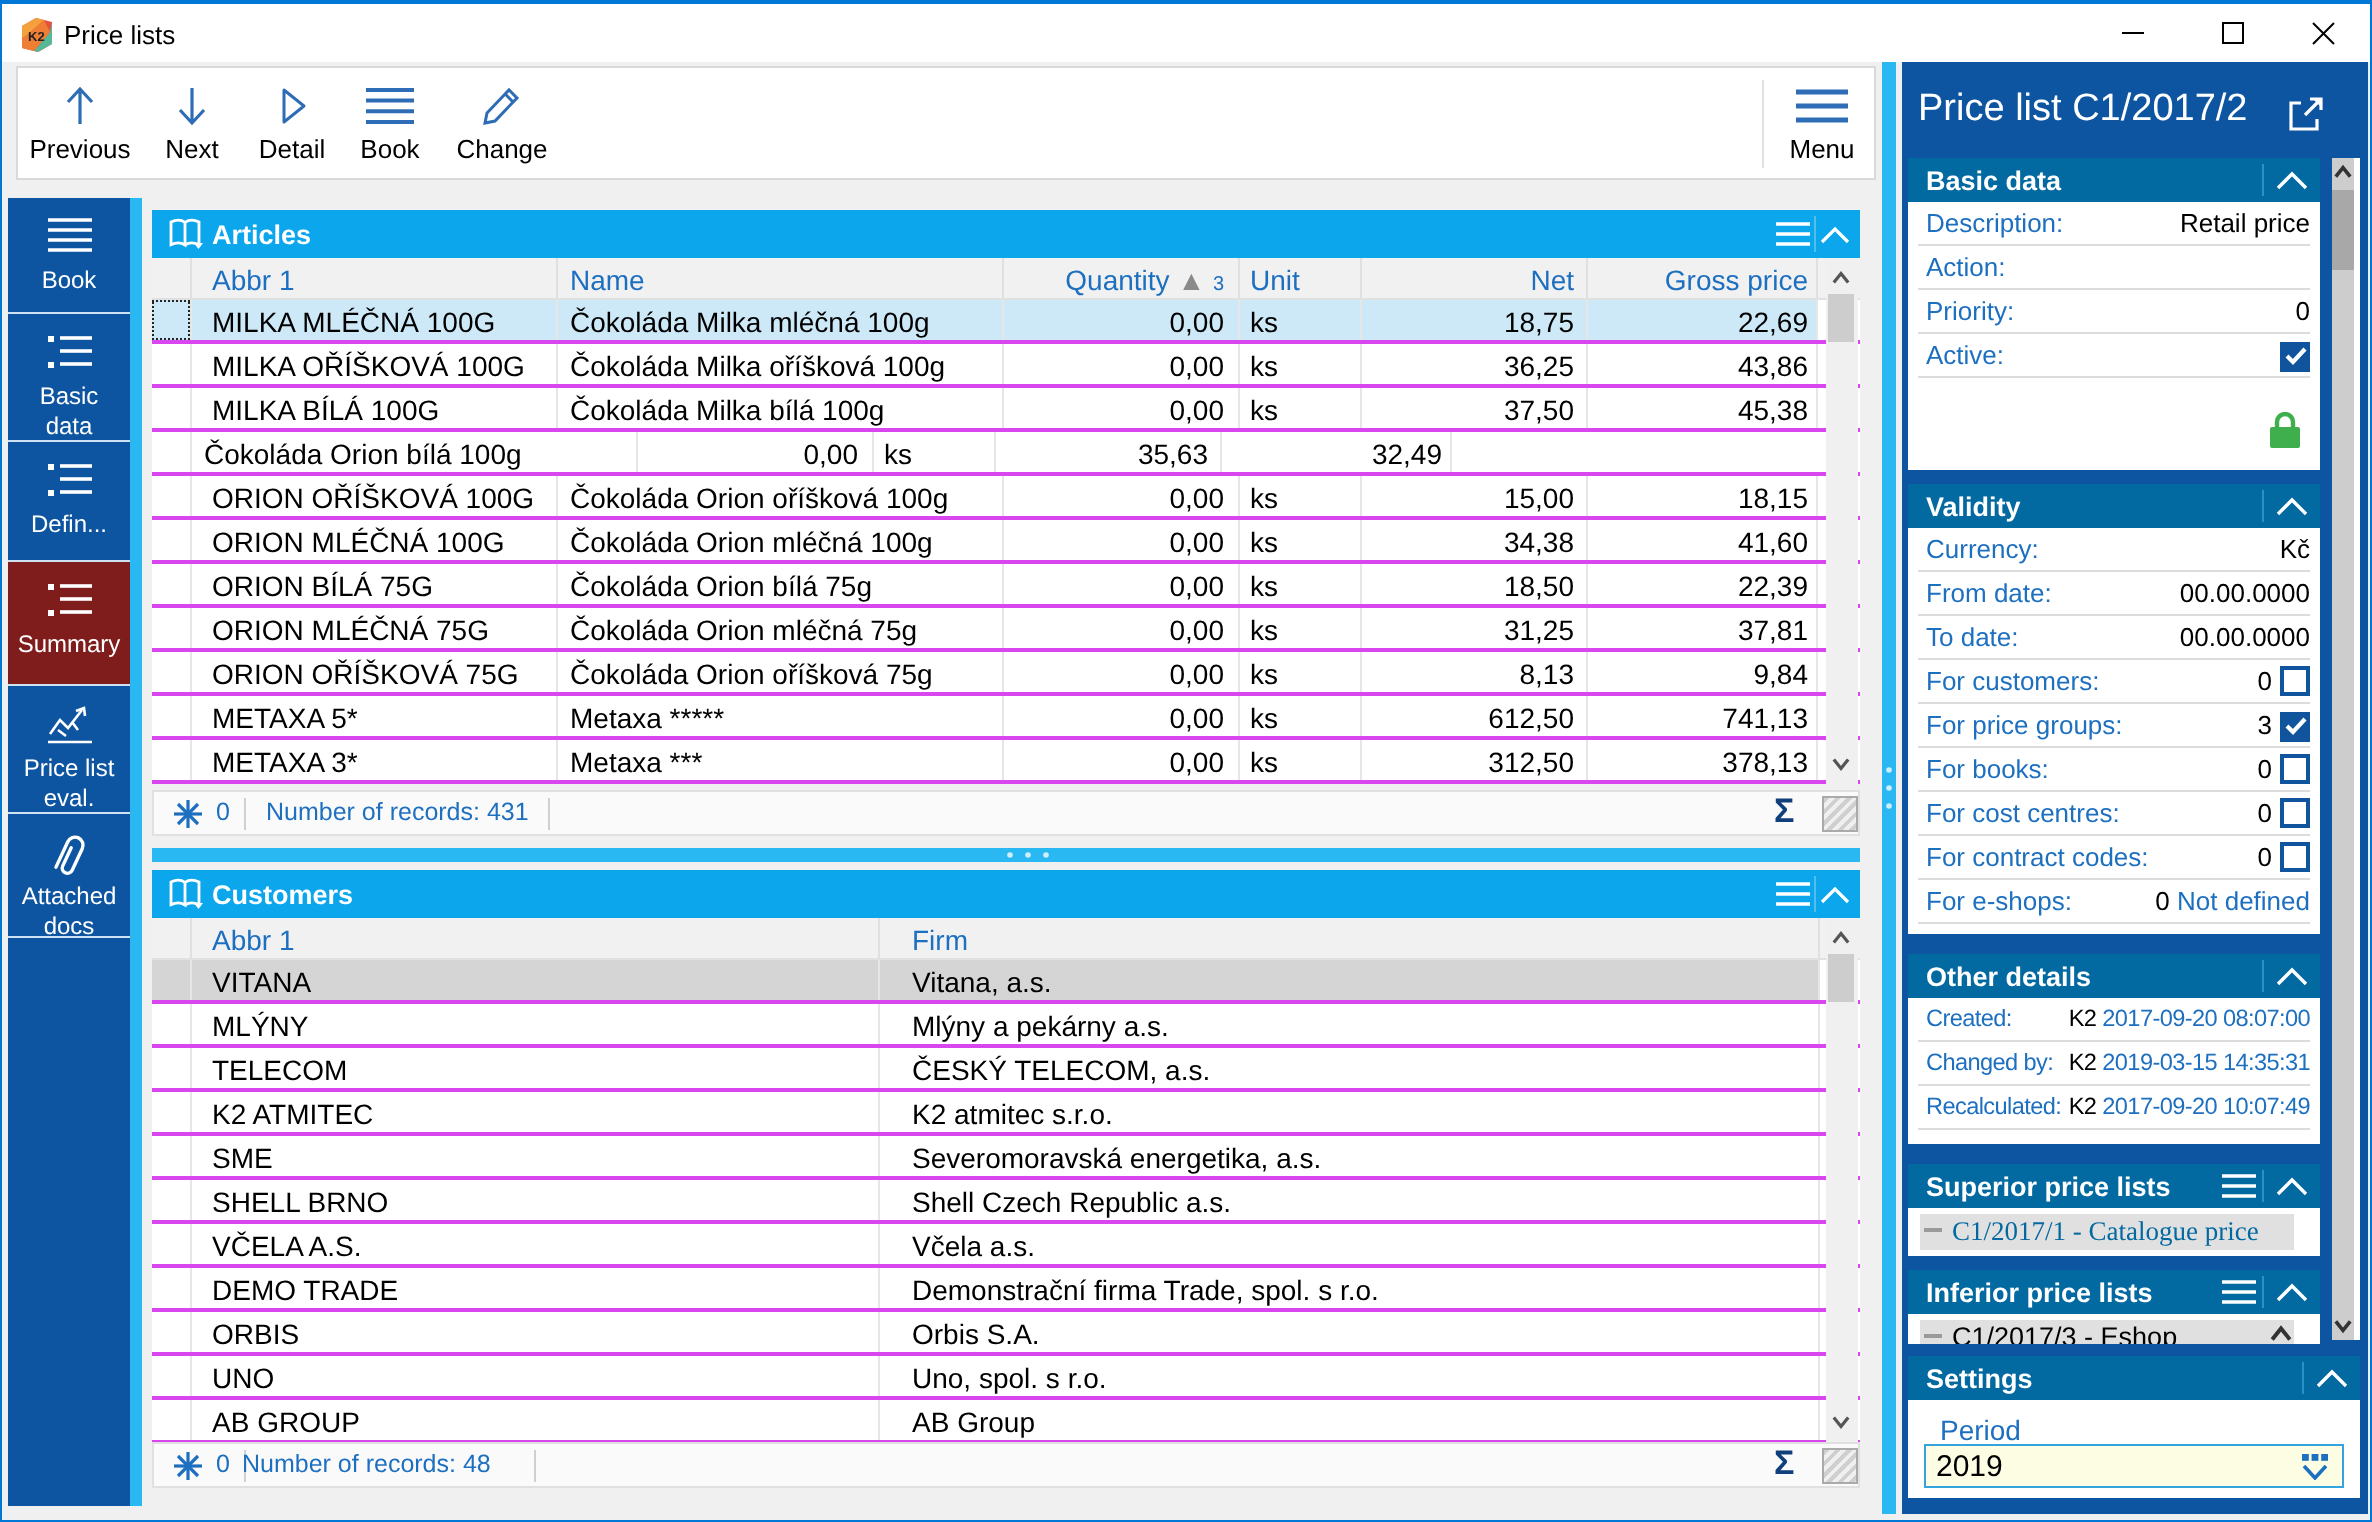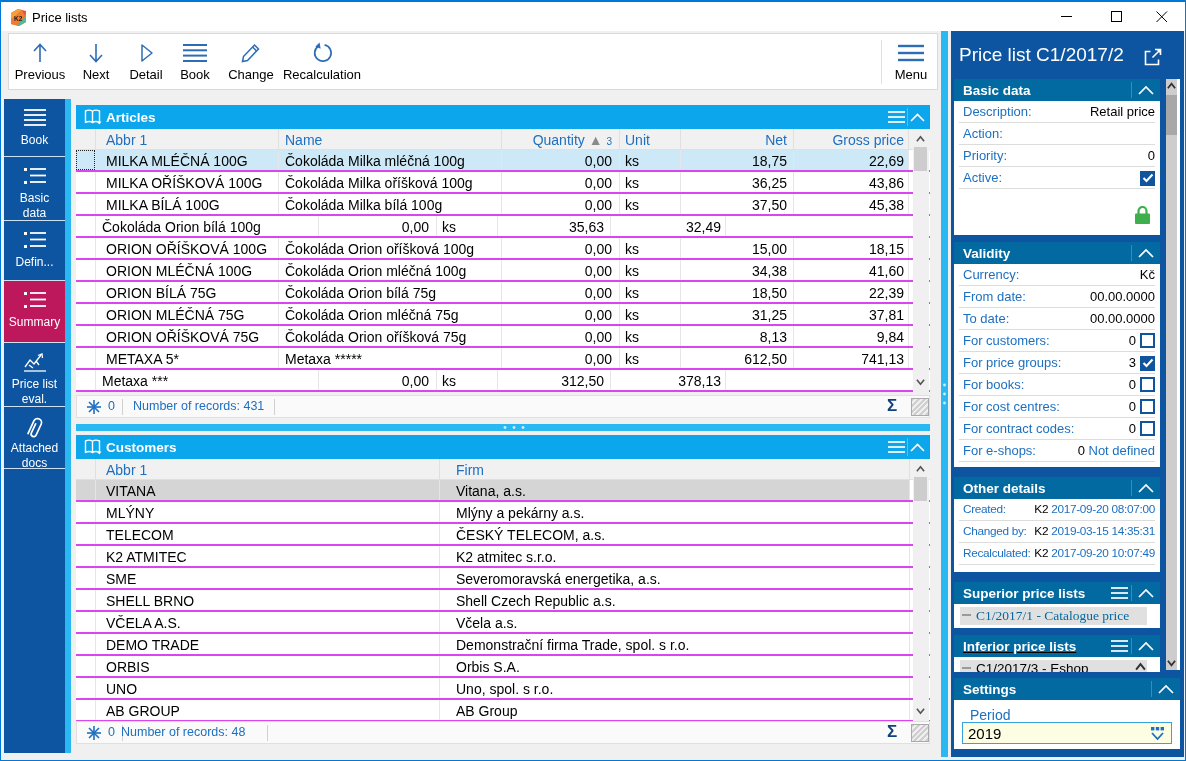--- a/index.html
+++ b/index.html
@@ -11,21 +11,21 @@
 #title{position:absolute;left:31px;top:8px;font-size:13px;color:#000;}
 
 #toolbar{position:absolute;left:8px;top:33px;width:930px;height:57px;background:#fff;border:1px solid #d9d9d9;}
 .tbtn{position:absolute;top:0;height:55px;text-align:center;color:#000;font-size:13px;}
 .tbtn .lab{position:absolute;bottom:7px;width:100%;text-align:center;}
 .tbtn .ico{position:absolute;top:8px;width:100%;height:22px;text-align:center;}
 
 #sidebar{position:absolute;left:4px;top:99px;width:61px;height:654px;background:#0e55a1;}
 #sidecyan{position:absolute;left:65px;top:99px;width:6px;height:654px;background:#29b8f2;}
 .sbtn{position:relative;width:100%;color:#fff;font-size:12px;text-align:center;border-bottom:1px solid #cfe2f3;padding-top:9px;}
-.sbtn.on{background:#be185d;}
+.sbtn.on{background:#7f1d1d;}
 .sbtn .sico{height:25px;}
 .sbtn .slab{line-height:15px;}
 
 .cyanhead{position:absolute;left:76px;width:854px;height:24px;background:#0ca6ec;color:#fff;}
 .cyanhead .htitle{position:absolute;left:30px;top:5px;font-weight:bold;font-size:13.5px;}
 .grid{position:absolute;left:76px;width:854px;background:#fff;}
 .ghead{display:flex;height:21px;color:#1d6fc0;font-size:14px;background:#f1f1f1;border-bottom:1px solid #e0e0e0;}
 .ghead>div{border-right:1px solid #e0e0e0;padding-top:3px;}
 .trow{display:flex;height:22px;font-size:14px;color:#000;background:#fff;border-bottom:2px solid #d946ef;}
 .trow>div{border-right:1px solid #e6e6e6;padding-top:3px;white-space:nowrap;overflow:hidden;}
@@ -119,27 +119,20 @@
   </div>
   <div class="tbtn" style="left:213px;width:58px;">
     <div class="ico"><svg width="24" height="23" viewBox="0 0 24 23">
           <g stroke="#2e6db6" stroke-width="1.5" fill="none">
             <path d="M4.5 14.5 L15.5 3 L19.5 7 L8.5 18.5 L3.5 19.5 Z"></path>
             <line x1="13.6" y1="5" x2="17.5" y2="9"></line>
           </g>
         </svg></div>
     <div class="lab">Change</div>
   </div>
-  <div class="tbtn" style="left:269px;width:88px;">
-    <div class="ico"><svg width="23" height="22" viewBox="0 0 23 22">
-          <path d="M7.2 4.2 A 8.2 8.2 0 1 0 13.6 2.9" stroke="#2e6db6" stroke-width="1.7" fill="none"></path>
-          <path d="M8.6 0.4 L4.4 4.4 L9.6 6.8 Z" fill="#2e6db6"></path>
-        </svg></div>
-    <div class="lab">Recalculation</div>
-  </div>
   <div class="abs" style="left:872px;top:6px;width:1px;height:44px;background:#e0e0e0;"></div>
   <div class="tbtn" style="left:874px;width:56px;">
     <div class="ico"><svg width="28" height="22" viewBox="0 0 28 22">
           <g stroke="#2e6db6" stroke-width="2.4">
             <line x1="1" y1="4" x2="27" y2="4"></line>
             <line x1="1" y1="11" x2="27" y2="11"></line>
             <line x1="1" y1="18" x2="27" y2="18"></line>
           </g>
         </svg></div>
     <div class="lab">Menu</div>
@@ -328,20 +321,21 @@
       <div class="c0"></div>
       <div class="c1">METAXA 5*</div>
       <div class="c2">Metaxa *****</div>
       <div class="c3">0,00</div>
       <div class="c4">ks</div>
       <div class="c5">612,50</div>
       <div class="c6">741,13</div>
     </div>
 <div class="trow">
       <div class="c0"></div>
+      <div class="c1">METAXA 3*</div>
       <div class="c2">Metaxa ***</div>
       <div class="c3">0,00</div>
       <div class="c4">ks</div>
       <div class="c5">312,50</div>
       <div class="c6">378,13</div>
     </div>
 
 </div>
 <div class="vscroll" style="left:913px;top:129px;height:263px;">
   <svg class="varrow" style="top:6px" width="9" height="9" viewBox="0 0 10 10">
@@ -600,21 +594,21 @@
             <line x1="0" y1="12" x2="17" y2="12"></line>
           </g>
         </svg>
       <div class="rsep"></div><svg class="rchev" width="16" height="10" viewBox="0 0 16 10">
           <path d="M1 9 L8 2 L15 9" stroke="#fff" stroke-width="1.7" fill="none"></path>
         </svg></div>
     <div style="position:relative;height:18px;margin:3px 13px 0 6px;background:#e0e0e0;font-size:13.5px;color:#0369a1;padding-left:16px;white-space:nowrap;overflow:hidden;padding-top:1px;font-family:Liberation Serif, serif;">
       <span class="abs" style="left:2px;top:7px;width:9px;height:2px;background:#9a9a9a;"></span>C1/2017/1 - Catalogue price</div>
   </div>
 
-  <div class="rsect" style="top:604px;height:37px;overflow:hidden;text-decoration:underline;">
+  <div class="rsect" style="top:604px;height:37px;overflow:hidden;">
     <div class="rhead">Inferior price lists
       <svg class="abs" style="right:32px;top:4px" width="17" height="14" viewBox="0 0 17 14">
           <g stroke="#fff" stroke-width="1.7">
             <line x1="0" y1="2" x2="17" y2="2"></line>
             <line x1="0" y1="7" x2="17" y2="7"></line>
             <line x1="0" y1="12" x2="17" y2="12"></line>
           </g>
         </svg>
       <div class="rsep"></div><svg class="rchev" width="16" height="10" viewBox="0 0 16 10">
           <path d="M1 9 L8 2 L15 9" stroke="#fff" stroke-width="1.7" fill="none"></path>

